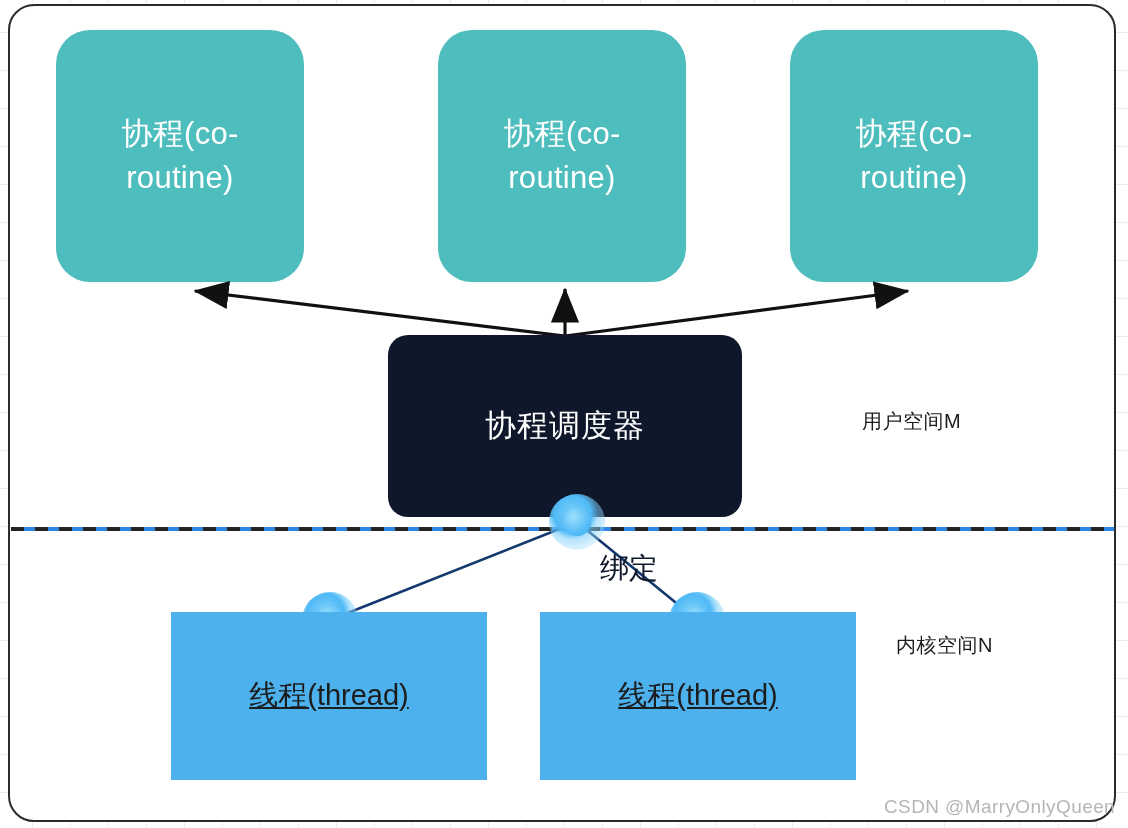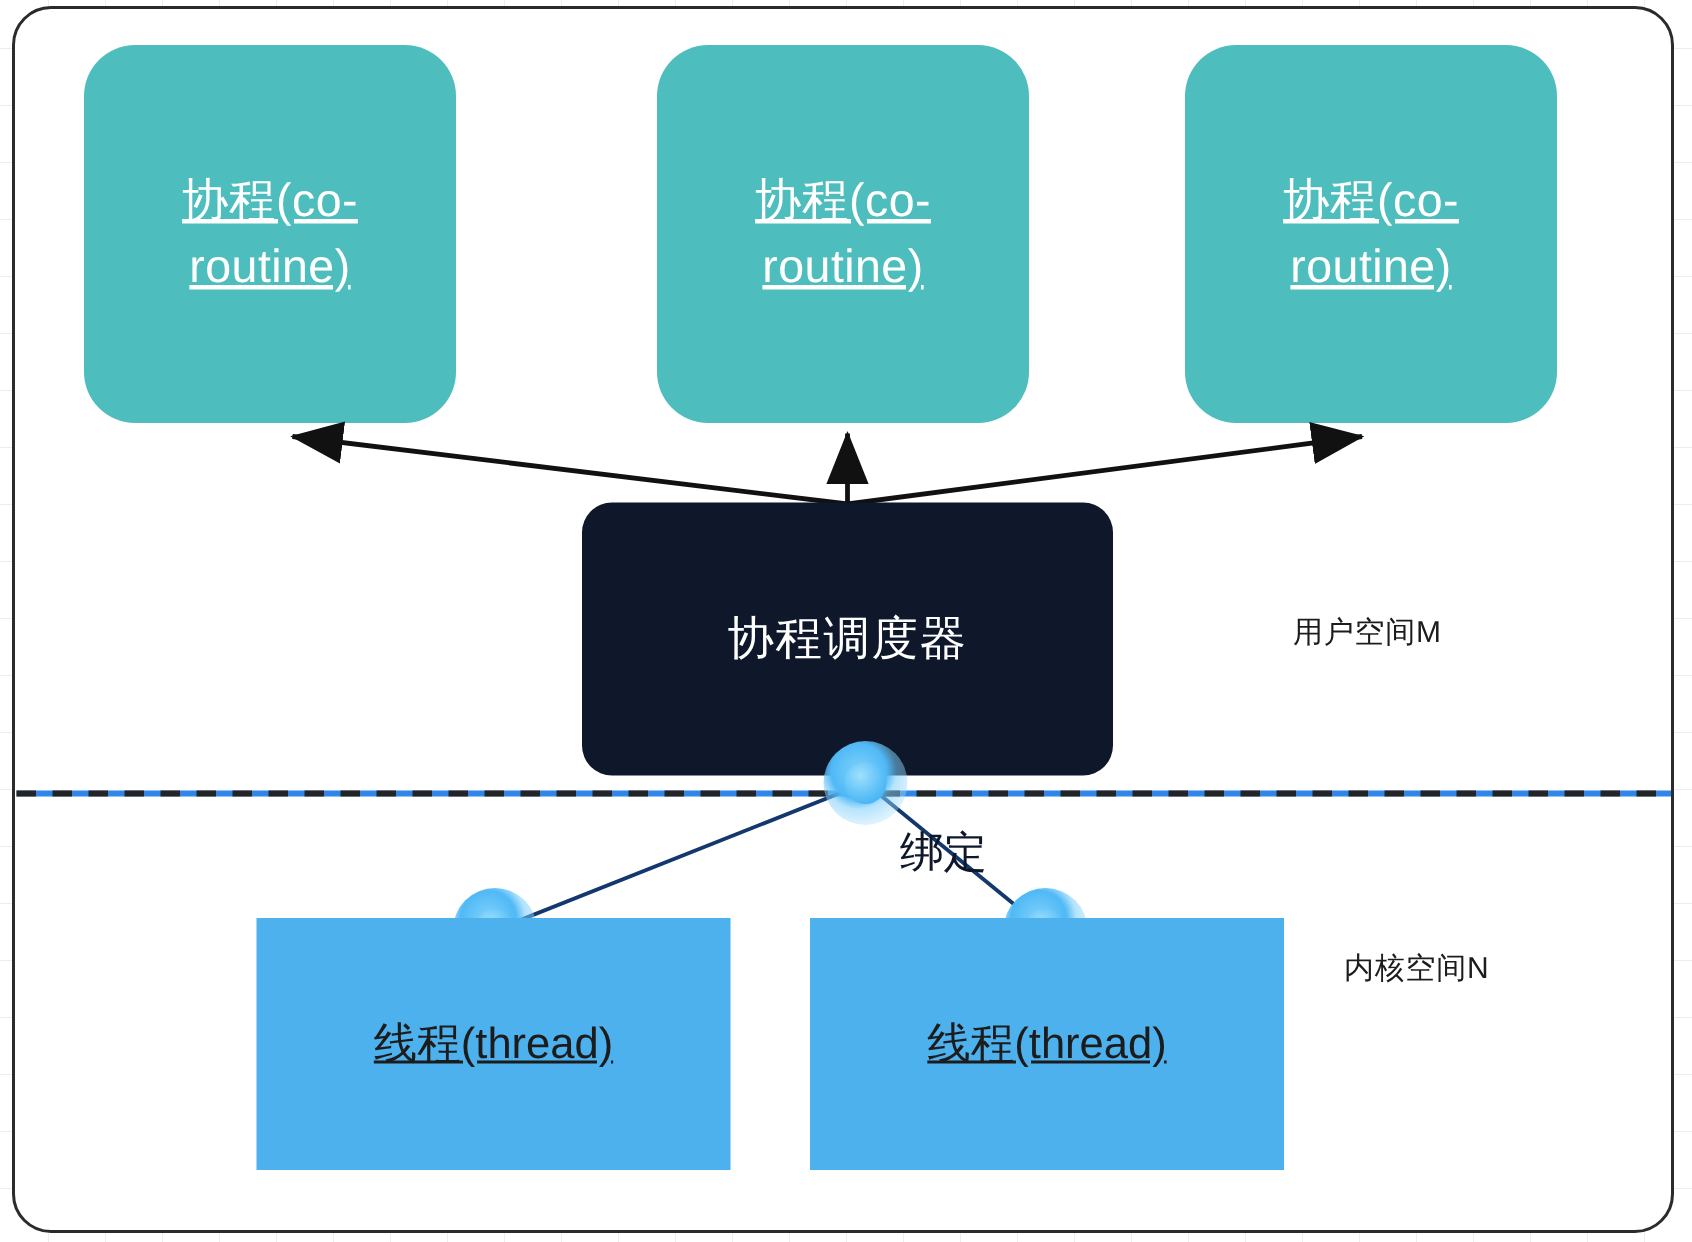--- a/index.html
+++ b/index.html
@@ -60,21 +60,20 @@
     align-items: center;
     justify-content: center;
     text-align: center;
     color: #ffffff;
     font-size: 31px;
     line-height: 1.42;
     letter-spacing: 0.3px;
     width: 248px;
     height: 252px;
     top: 30px;
-    text-decoration: underline;
   }
   #coroutine-0 { left: 56px; }
   #coroutine-1 { left: 438px; }
   #coroutine-2 { left: 790px; }
   .coroutine-box .txt { padding: 0 26px; }
 
   
   #scheduler-box {
     position: absolute;
     left: 388px;
@@ -229,14 +228,15 @@
   <div class="thread-box" id="thread-0">
     <span>线程(thread)</span>
   </div>
   <div class="thread-box" id="thread-1">
     <span>线程(thread)</span>
   </div>
 
   <div class="space-label" id="label-user-space">用户空间M</div>
   <div class="space-label" id="label-kernel-space">内核空间N</div>
 
+  <div id="watermark">CSDN @MarryOnlyQueen</div>
 
 </div>
 
 </body></html>

